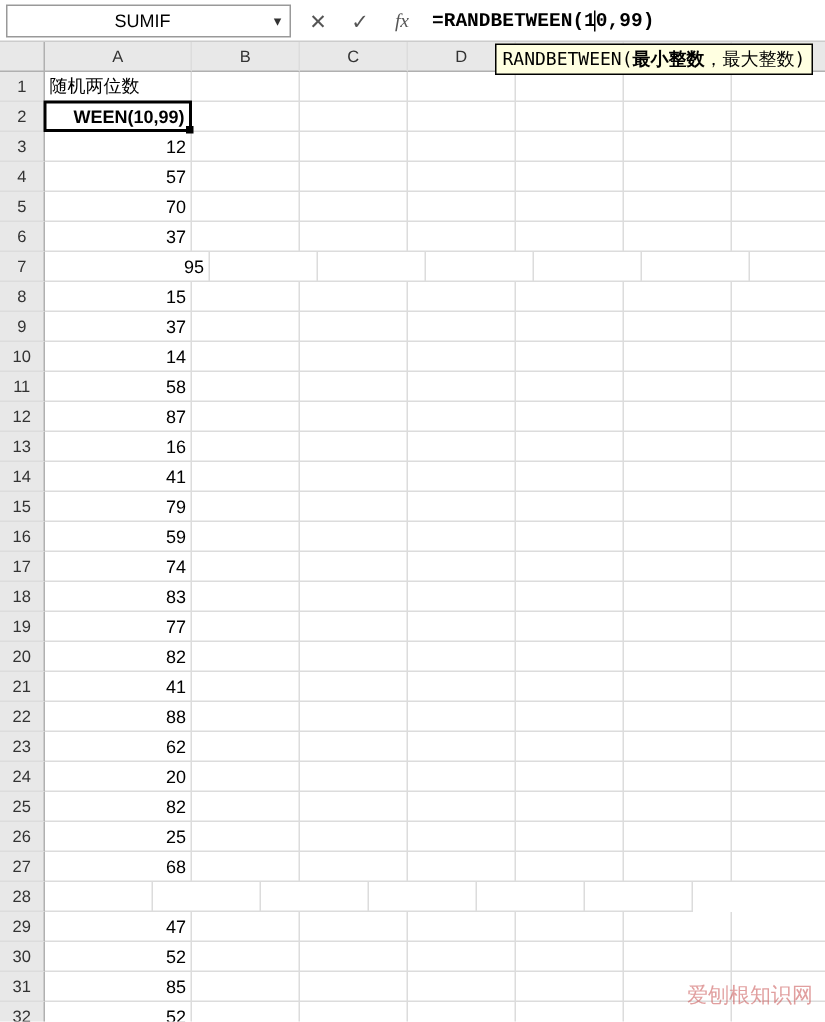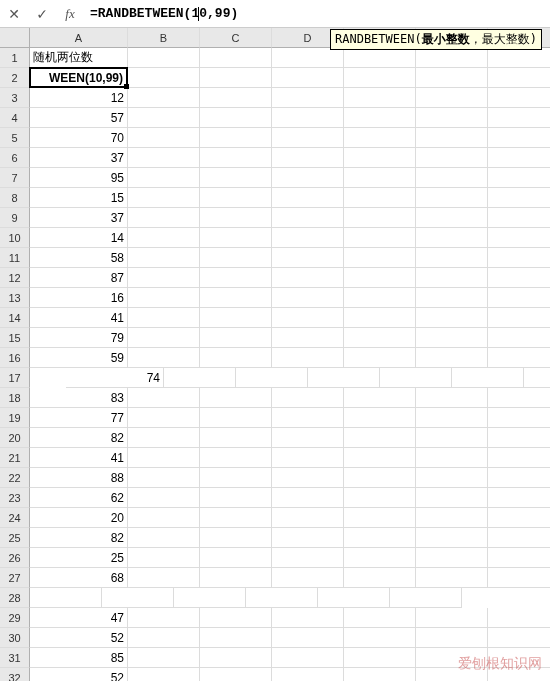--- a/index.html
+++ b/index.html
@@ -191,20 +191,24 @@
       color: rgba(200,80,80,0.55);
       font-family: "Microsoft YaHei", sans-serif;
       z-index: 30;
       pointer-events: none;
     }
   </style>
 </head>
 <body>
 
 <div class="formula-bar">
+  <div class="name-box-wrapper">
+    <span class="name-box">SUMIF</span>
+    <span class="name-box-dropdown">▾</span>
+  </div>
   <div class="fb-btn cancel">✕</div>
   <div class="fb-btn confirm">✓</div>
   <div class="fb-btn">
       <span class="fx-label">fx</span>
     </div>
   <div class="formula-input">
     <span>=RANDBETWEEN(1</span><span class="formula-caret"></span><span>0</span><span>,99)</span>
   </div>
 </div>
 
@@ -309,21 +313,21 @@
         <div class="row">
           <div class="cell col-A right" style="width: 98px;">37</div>
           <div class="cell col-B right" style="width: 72px;"></div>
           <div class="cell col-C right" style="width: 72px;"></div>
           <div class="cell col-D right" style="width: 72px;"></div>
           <div class="cell col-E right" style="width: 72px;"></div>
           <div class="cell col-F right" style="width: 72px;"></div>
           <div class="cell col-G right" style="width: 72px;"></div>
         </div>
         <div class="row">
-          <div class="cell col-A right" style="width: 98px;">95</div>
+          <div class="cell col-A right" style="width: 110px;">95</div>
           <div class="cell col-B right" style="width: 72px;"></div>
           <div class="cell col-C right" style="width: 72px;"></div>
           <div class="cell col-D right" style="width: 72px;"></div>
           <div class="cell col-E right" style="width: 72px;"></div>
           <div class="cell col-F right" style="width: 72px;"></div>
           <div class="cell col-G right" style="width: 72px;"></div>
         </div>
         <div class="row">
           <div class="cell col-A right" style="width: 98px;">15</div>
           <div class="cell col-B right" style="width: 72px;"></div>
@@ -399,21 +403,21 @@
         <div class="row">
           <div class="cell col-A right" style="width: 98px; padding-left: 26px;">59</div>
           <div class="cell col-B right" style="width: 72px;"></div>
           <div class="cell col-C right" style="width: 72px;"></div>
           <div class="cell col-D right" style="width: 72px;"></div>
           <div class="cell col-E right" style="width: 72px;"></div>
           <div class="cell col-F right" style="width: 72px;"></div>
           <div class="cell col-G right" style="width: 72px;"></div>
         </div>
         <div class="row">
-          <div class="cell col-A right" style="width: 98px; margin-left: 36px;">74</div>
+          <div class="cell col-A right" style="width: 98px;">74</div>
           <div class="cell col-B right" style="width: 72px;"></div>
           <div class="cell col-C right" style="width: 72px;"></div>
           <div class="cell col-D right" style="width: 72px;"></div>
           <div class="cell col-E right" style="width: 72px;"></div>
           <div class="cell col-F right" style="width: 72px;"></div>
           <div class="cell col-G right" style="width: 72px;"></div>
         </div>
         <div class="row">
           <div class="cell col-A right" style="width: 98px;">83</div>
           <div class="cell col-B right" style="width: 72px;"></div>

